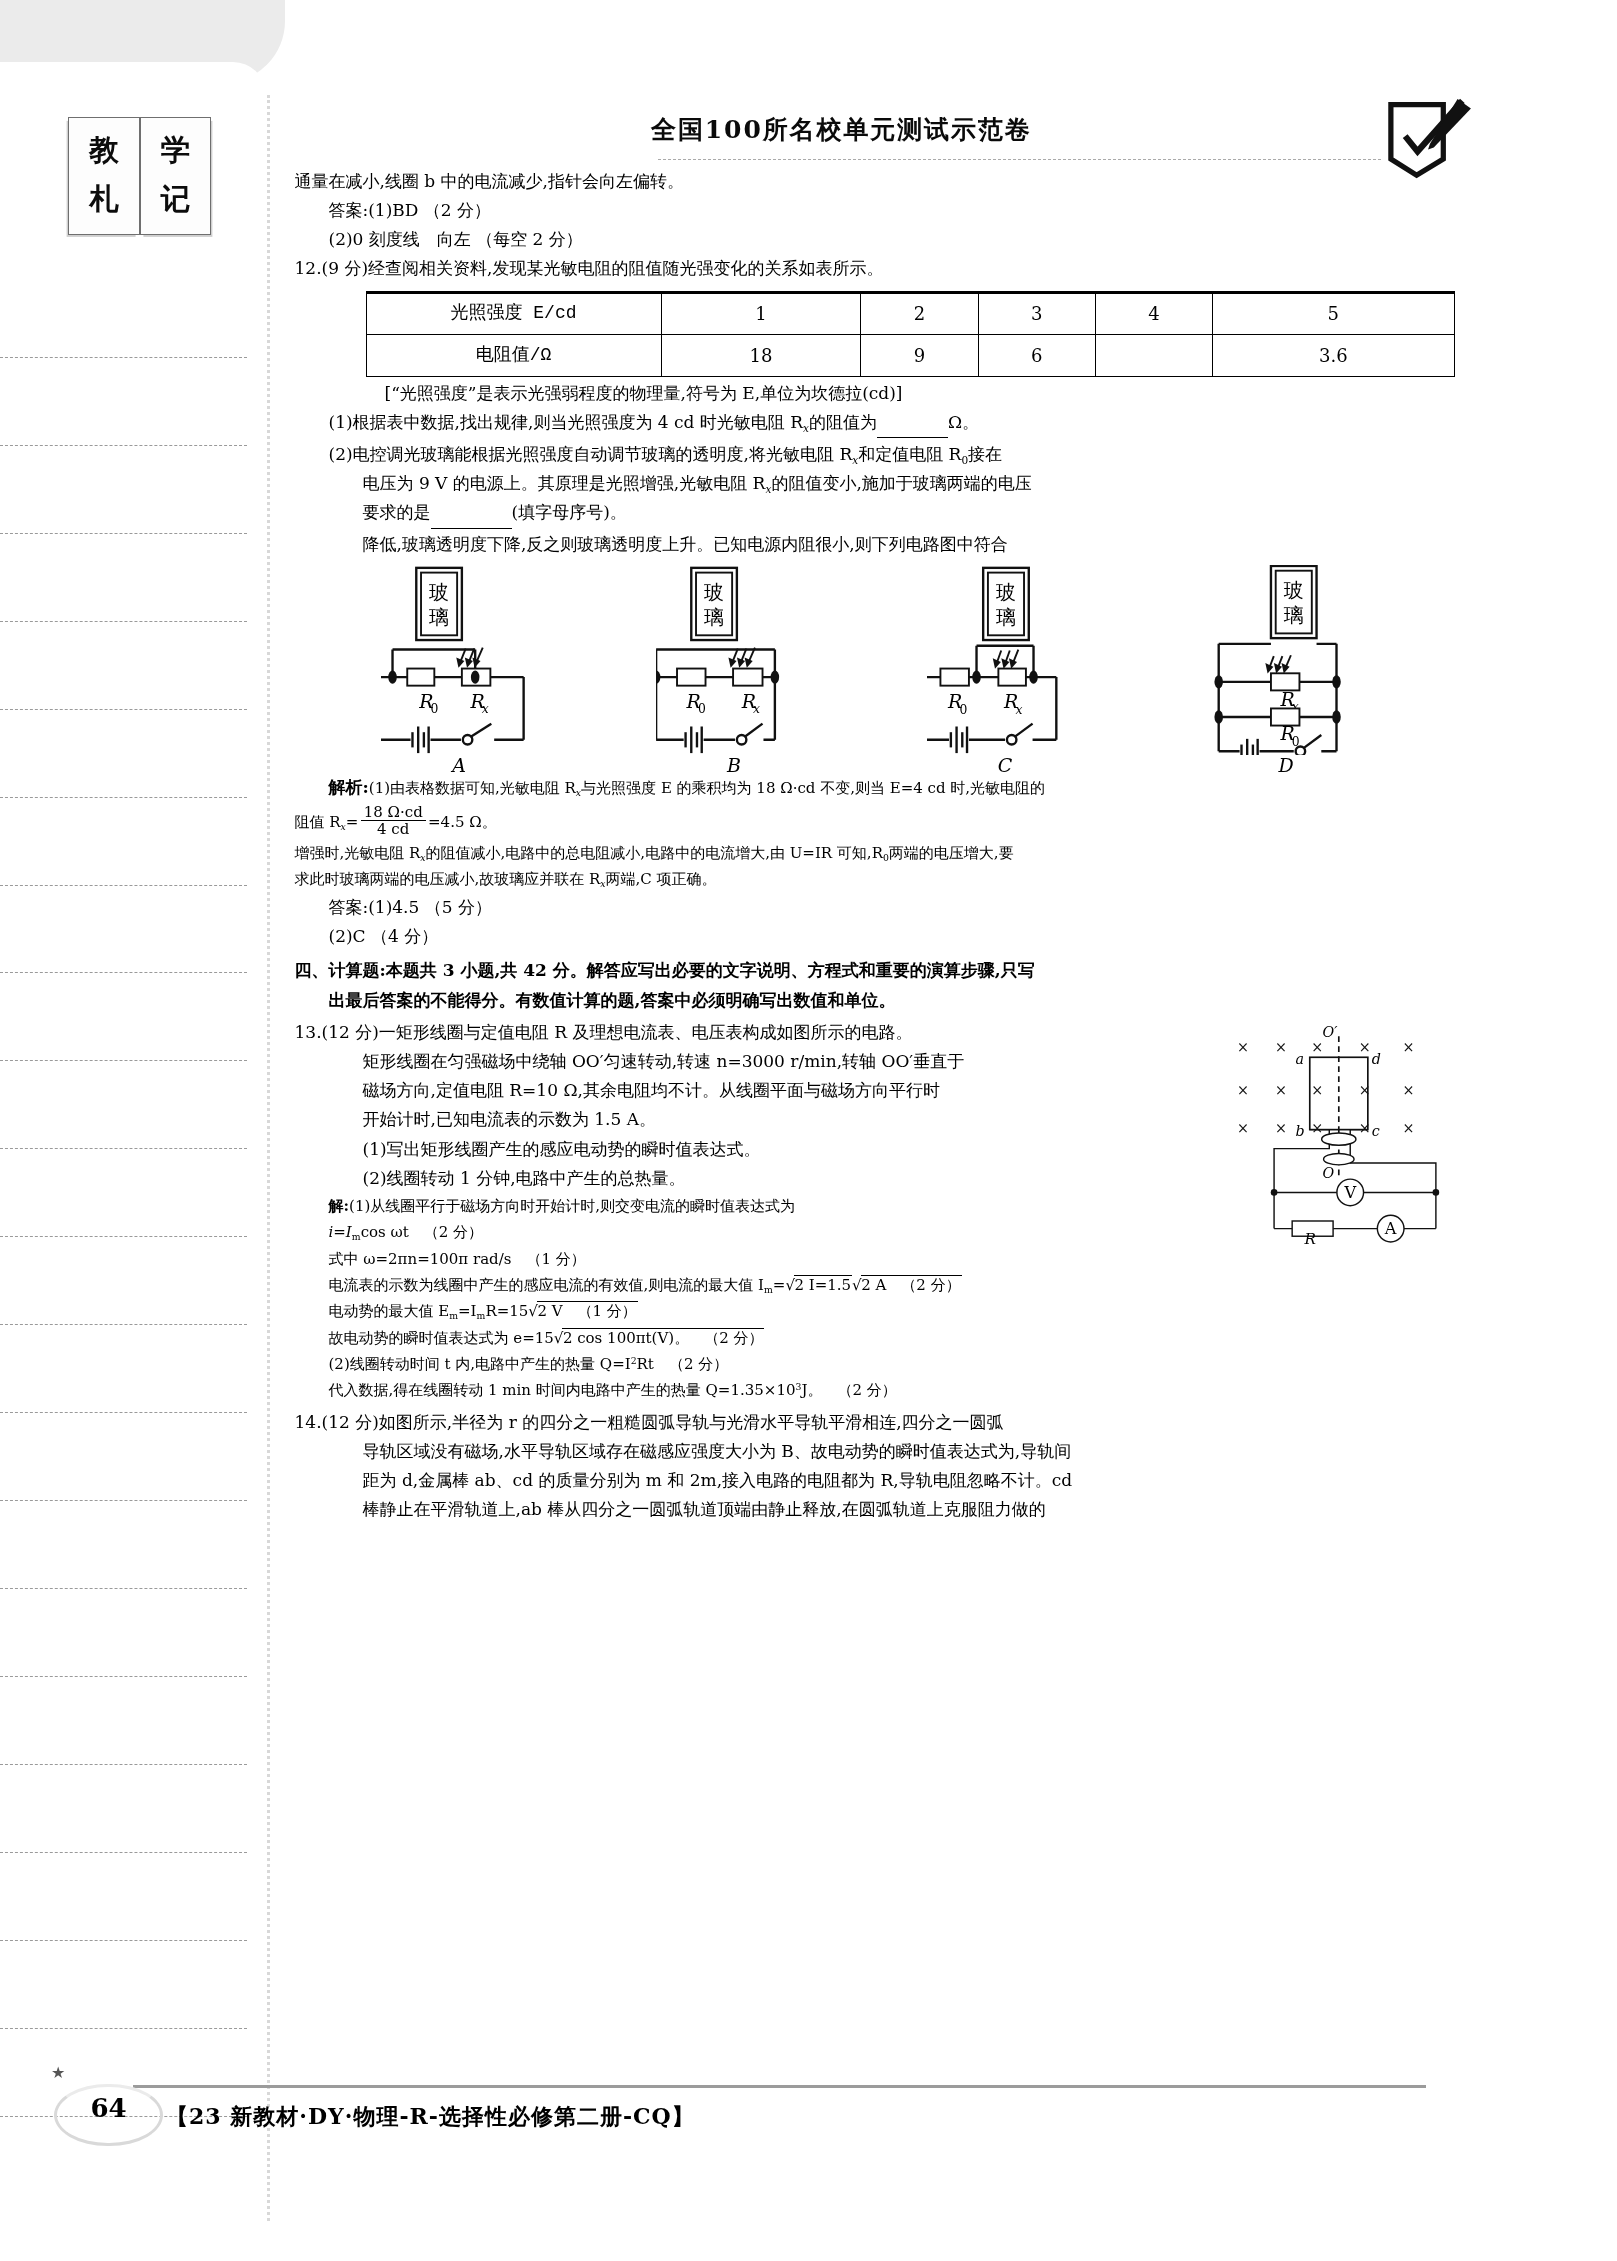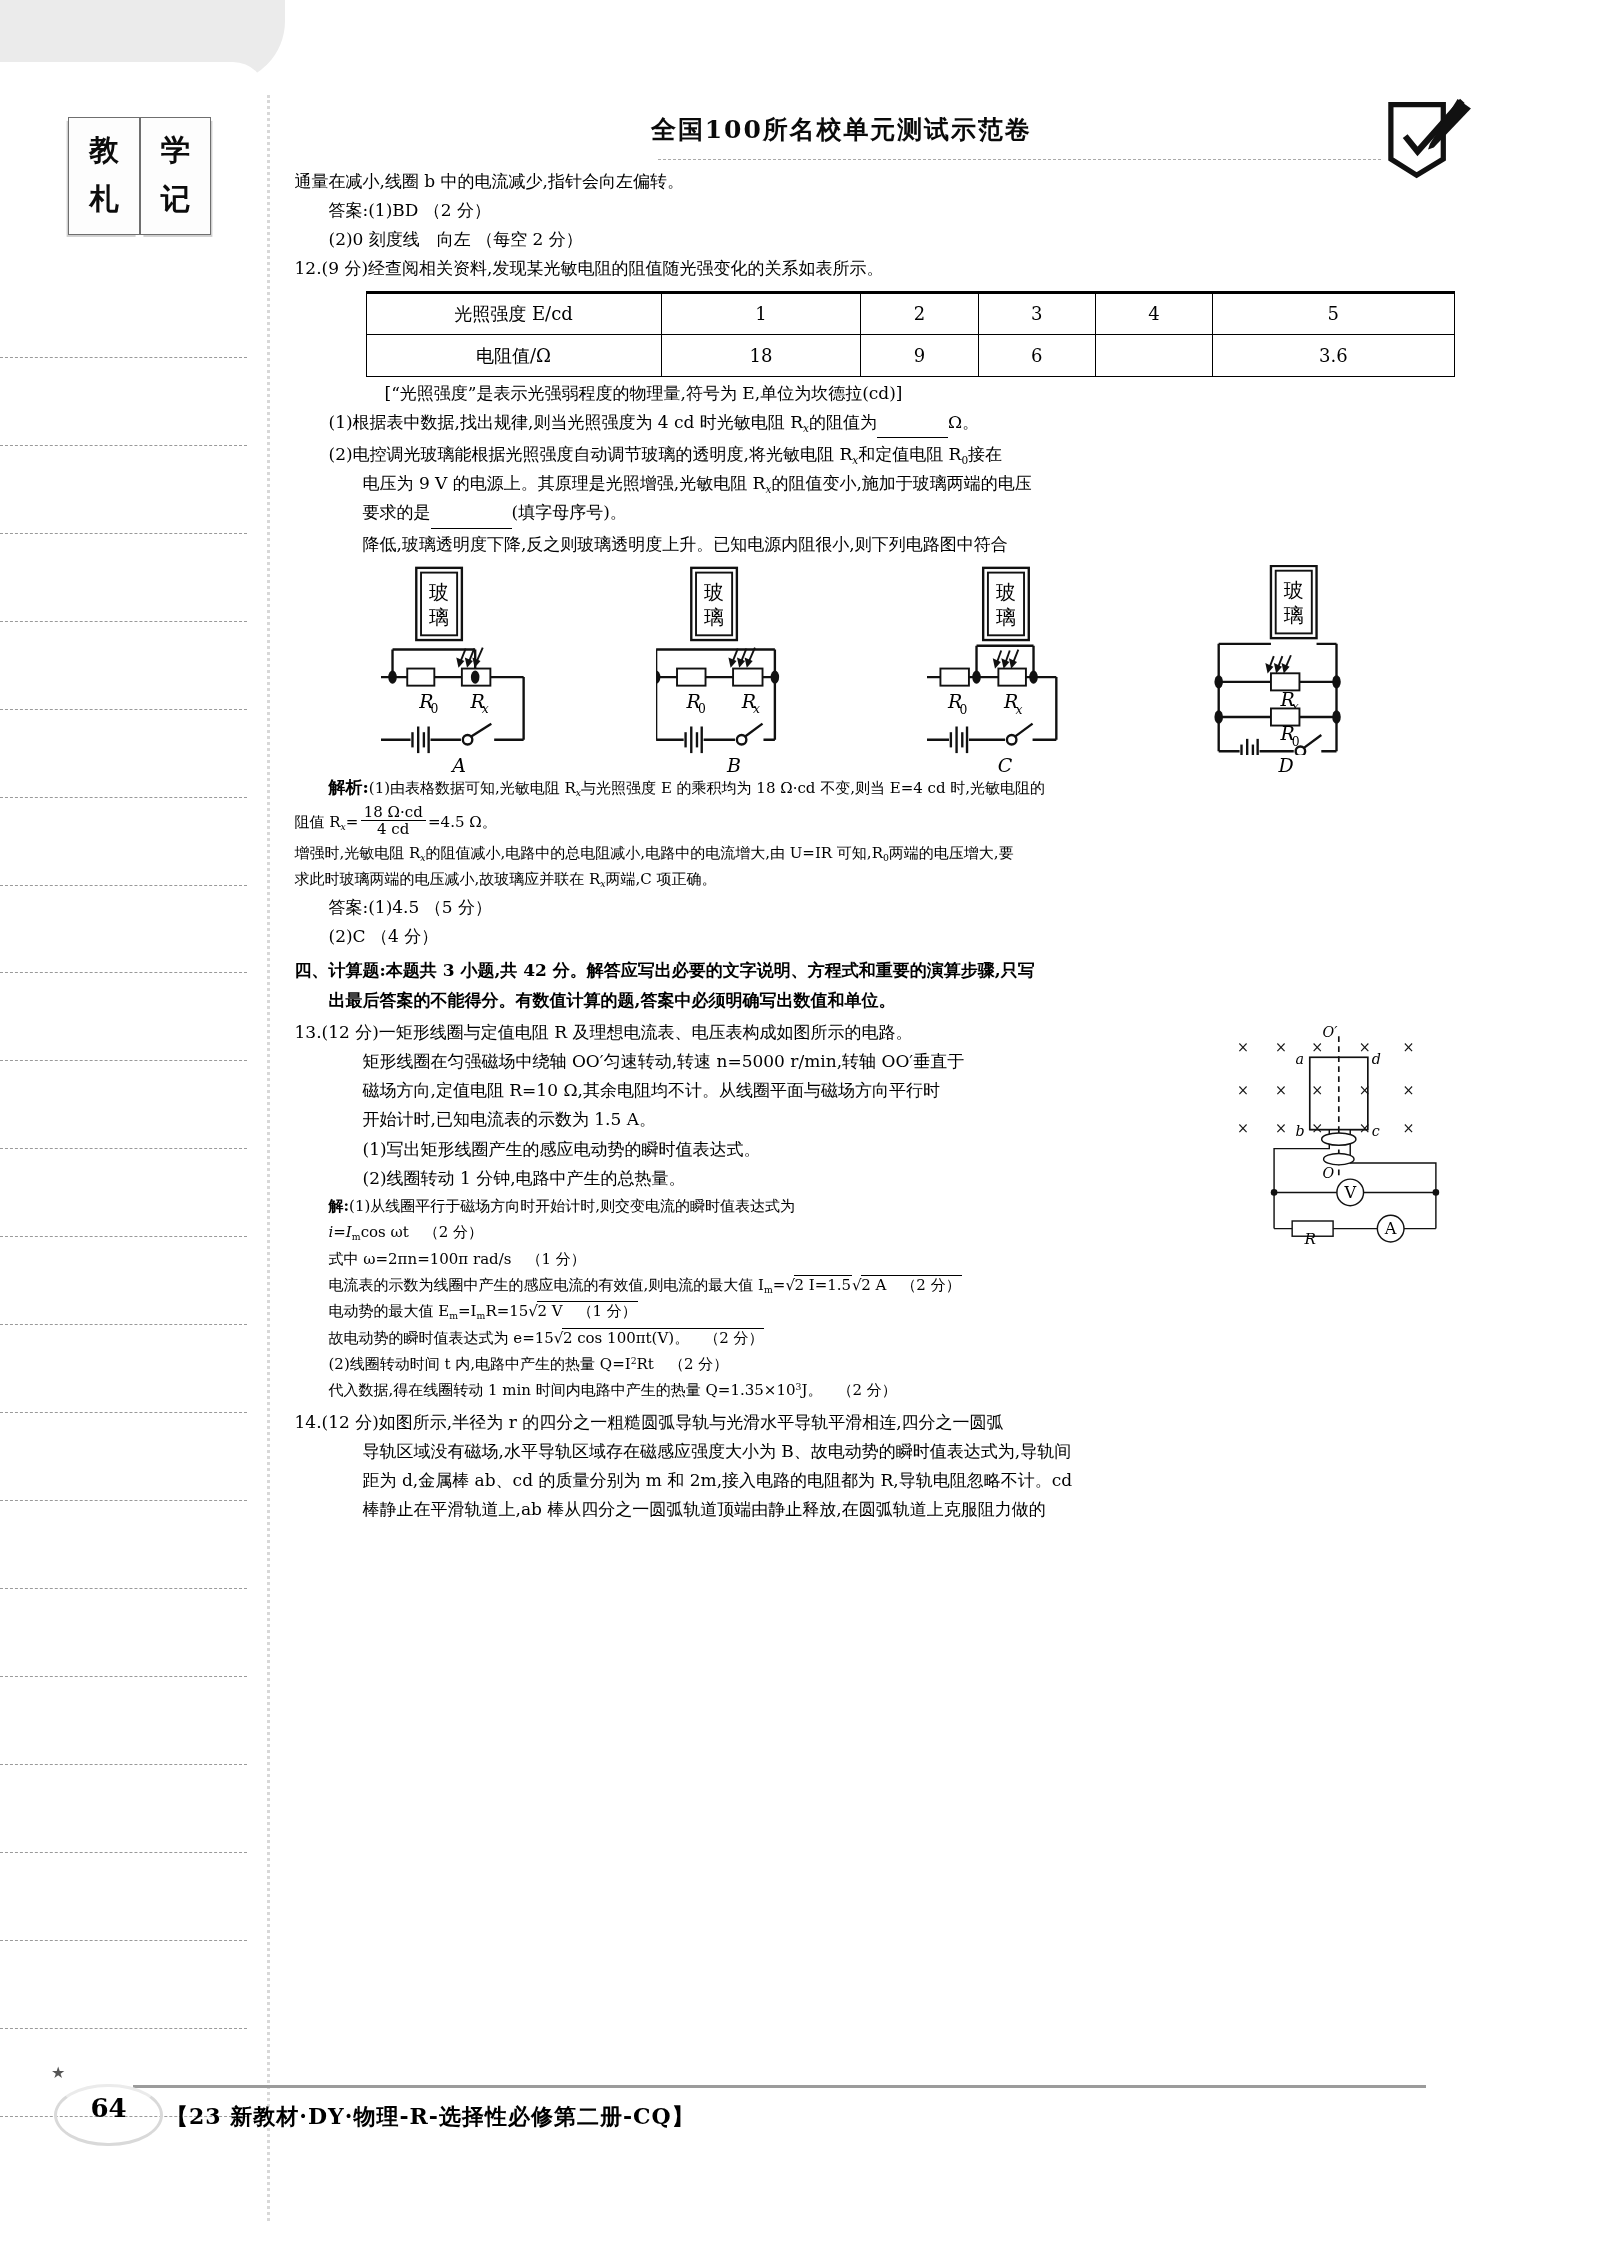--- a/index.html
+++ b/index.html
@@ -93,21 +93,21 @@
 
   
   #data-table {
     border-collapse:collapse; margin:8.6px 0 3.8px 71px; width:1089px;
     border:1.4px solid #000; border-top:3.8px solid #000;
   }
   #data-table td {
     border:1px solid #000; text-align:center; font-size:18px;
     height:42px; padding:2.9px 1.9px;
   }
-  #data-table td.rowhead { width:295px; }
+  #data-table td.rowhead { width:295px;font-family:Liberation Mono, monospace; }
 
   
   .frac { display:inline-block; vertical-align:-0.55em; text-align:center; line-height:1.12; margin:0 2.4px; }
   .frac .num { display:block; border-bottom:1.4px solid #000; padding:0 2.9px; }
   .frac .den { display:block; padding:0 2.9px; }
   .sqrt { display:inline-block; }
   .sqrt .rad { border-top:1px solid #000; padding:0 1px 0 0.5px; margin-left:-1px; }
 
   
   #circuits { position:relative; height:209px; margin:6.7px 0 1px 0; }
@@ -430,21 +430,21 @@
       <span class="bold" style="font-weight:normal">答案:(1)4.5 （5 分）</span>
     </p>
     <p class="ln indent1">(2)C （4 分）</p>
 
     <p class="ln bold" style="margin-top:8.6px">四、计算题:本题共 3 小题,共 42 分。解答应写出必要的文字说明、方程式和重要的演算步骤,只写</p>
     <p class="ln bold" style="padding-left:34px">出最后答案的不能得分。有数值计算的题,答案中必须明确写出数值和单位。</p>
 
     <div style="position:relative; margin-top:6.7px;">
       <div style="width:961px;">
         <p class="ln hang13">13.(12 分)一矩形线圈与定值电阻 R 及理想电流表、电压表构成如图所示的电路。</p>
-        <p class="ln" style="padding-left:68px">矩形线圈在匀强磁场中绕轴 OO′匀速转动,转速 n=5000 r/min,转轴 OO′垂直于</p>
+        <p class="ln" style="padding-left:68px">矩形线圈在匀强磁场中绕轴 OO′匀速转动,转速 n=3000 r/min,转轴 OO′垂直于</p>
         <p class="ln" style="padding-left:68px">磁场方向,定值电阻 R=10 Ω,其余电阻均不计。从线圈平面与磁场方向平行时</p>
         <p class="ln" style="padding-left:68px">开始计时,已知电流表的示数为 1.5 A。</p>
       </div>
       <p class="ln" style="padding-left:68px">(1)写出矩形线圈产生的感应电动势的瞬时值表达式。</p>
       <p class="ln" style="padding-left:68px">(2)线圈转动 1 分钟,电路中产生的总热量。</p>
 
       <div id="fig13">
         <svg width="257" height="224" viewBox="0 0 540 470" style="font-size:36px">
           <g font-size="30" font-family="DejaVu Serif, serif" fill="#111">
             <text x="2" y="66">×</text>

